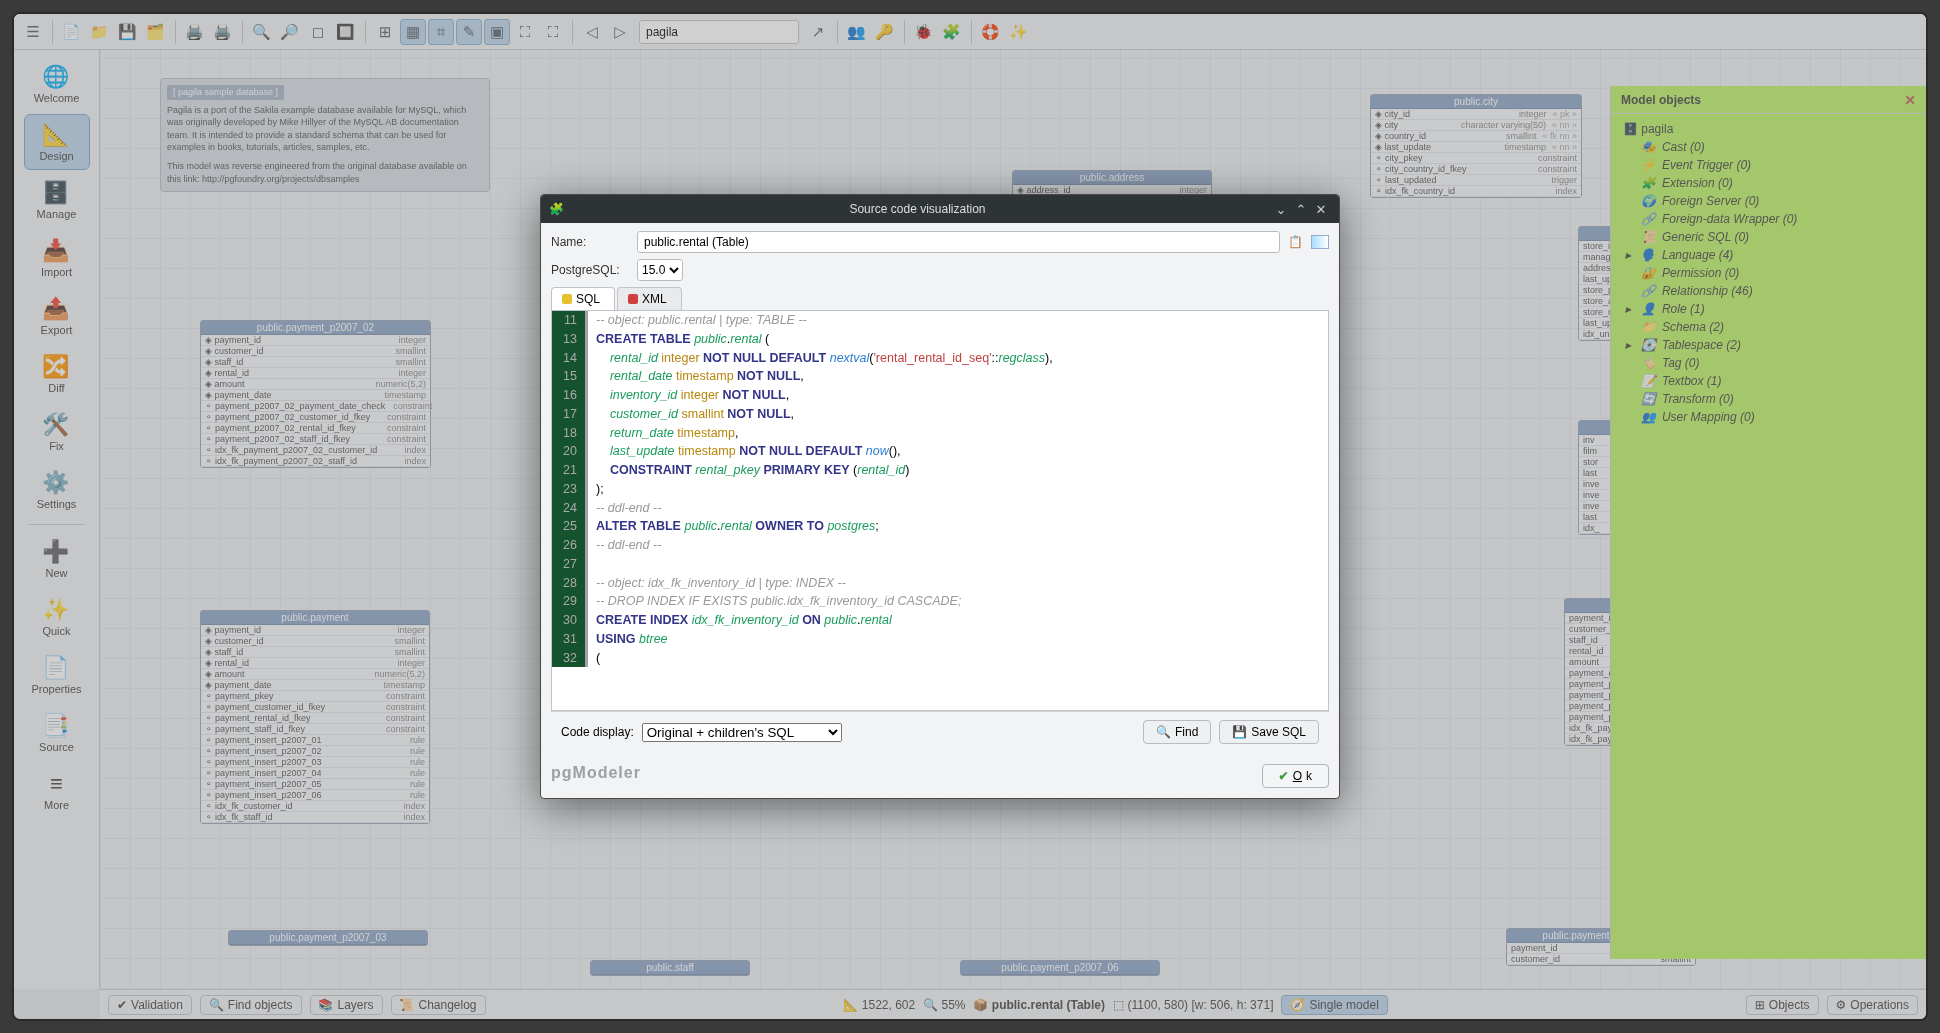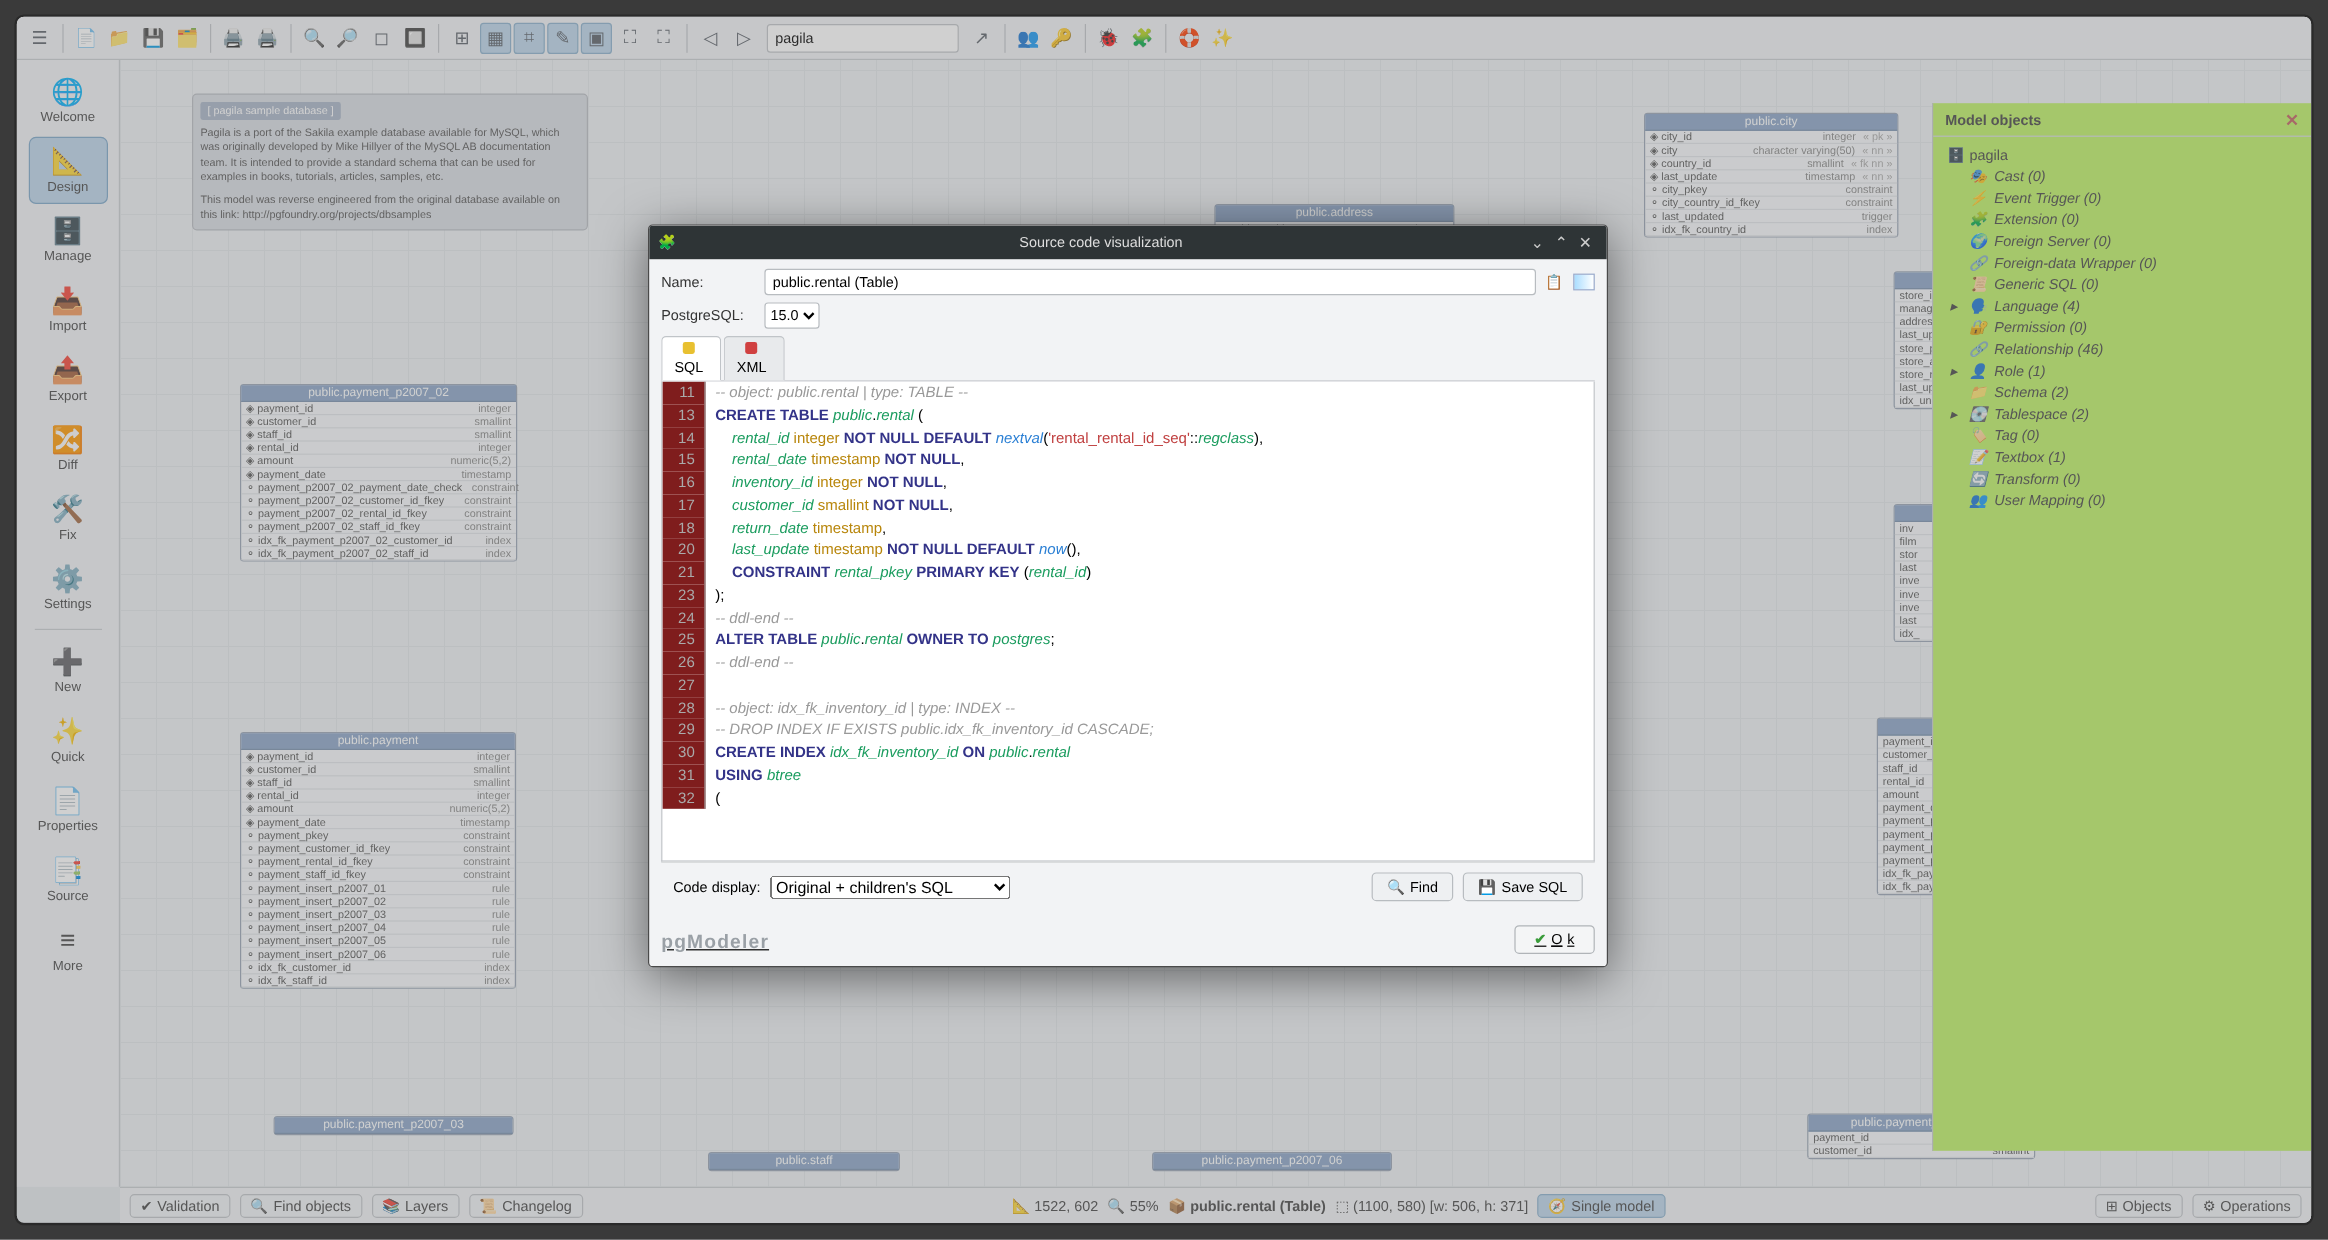--- a/index.html
+++ b/index.html
@@ -55,38 +55,38 @@
 .modal { width:800px; background:#f2f3f5; border:1px solid #4a4a4a; border-radius:4px; box-shadow:0 8px 40px rgba(0,0,0,0.5); overflow:hidden; margin-top:-40px; margin-left:-60px; }
 .modal-title { height:28px; background:#2e3436; color:#ddd; display:flex; align-items:center; padding:0 8px; font-size:12px; }
 .modal-title .spacer{flex:1;text-align:center;}
 .modal-title .wbtn{width:20px;text-align:center;color:#ccc;cursor:pointer;font-size:13px;}
 .modal-body { padding:8px 10px; }
 .frow { display:flex; align-items:center; gap:8px; font-size:12px; margin-bottom:6px; }
 .frow label { width:78px; text-align:left; color:#333; }
 .frow input[type=text] { flex:1; border:1px solid #b8bcc0; padding:3px 6px; font-size:12px; background:#fff; border-radius:3px; }
 .frow select { border:1px solid #b8bcc0; padding:2px 0; font-size:12px; background:#fff; border-radius:3px; }
 .tabs { display:flex; gap:0; margin-top:4px; border-bottom:1px solid #c0c4c8; }
-.tab { border:1px solid #c0c4c8; border-bottom:none; padding:4px 14px 4px 10px; font-size:12px; background:#e8eaec; border-radius:4px 4px 0 0; margin-right:2px; cursor:pointer; display:flex; align-items:center; gap:4px;flex-direction:column; }
+.tab { border:1px solid #c0c4c8; border-bottom:none; padding:4px 14px 4px 10px; font-size:12px; background:#e8eaec; border-radius:4px 4px 0 0; margin-right:2px; cursor:pointer; display:flex; align-items:center; gap:4px; }
 .tab.active { background:#fff; }
 .tab .dot{width:10px;height:10px;border-radius:2px;}
 .code-area { background:#fff; border:1px solid #c0c4c8; border-top:none; height:400px; overflow:auto; font-family:"Courier New",monospace; font-size:12.5px; line-height:1.5; }
 .code-line { display:flex; }
-.code-line .ln { width:36px; text-align:right; color:#aaa; padding-right:8px; user-select:none; background:#7f1d1d; border-right:1px solid #a3a3a3; }
+.code-line .ln { width:36px; text-align:right; color:#aaa; padding-right:8px; user-select:none; background:#14532d; border-right:3px solid #a3a3a3; }
 .code-line .ct { padding-left:8px; white-space:pre; }
 .k-cmt{color:#999;font-style:italic;}
 .k-kw{color:#338; font-weight:bold;}
 .k-type{color:#b8860b;}
 .k-ident{color:#1a9c5e;font-style:italic;}
 .k-func{color:#2a7fd4;font-style:italic;}
 .k-str{color:#c04040;}
 .k-num{color:#b06000;}
 .modal-footer { display:flex; align-items:center; padding:8px 10px; gap:8px; border-top:1px solid #d4d6d8;}
 .modal-footer label{font-size:12px;}
 .mbtn { border:1px solid #b8bcc0; background:#eef0f2; border-radius:4px; padding:4px 12px; font-size:12px; cursor:pointer; display:flex; align-items:center; gap:4px; }
-.brand-row { padding:4px 10px 10px 10px; display:flex; align-items:flex-end; justify-content:space-between;text-decoration:underline; }
+.brand-row { padding:4px 10px 10px 10px; display:flex; align-items:flex-start; justify-content:space-between; }
 .brand { font-family:Arial; font-weight:bold; color:#9aa0a6; letter-spacing:1px; font-size:16px; }
 .okbtn { border:1px solid #b0b4b8; background:#f4f5f6; border-radius:4px; padding:4px 16px; font-size:12px; cursor:pointer; display:flex; align-items:center; gap:4px; }
 .okbtn .chk{color:#3a9c3a;font-weight:bold;}
 </style>
 </head>
 <body>
 
 <div class="app-frame">
 
   <div class="toolbar">

